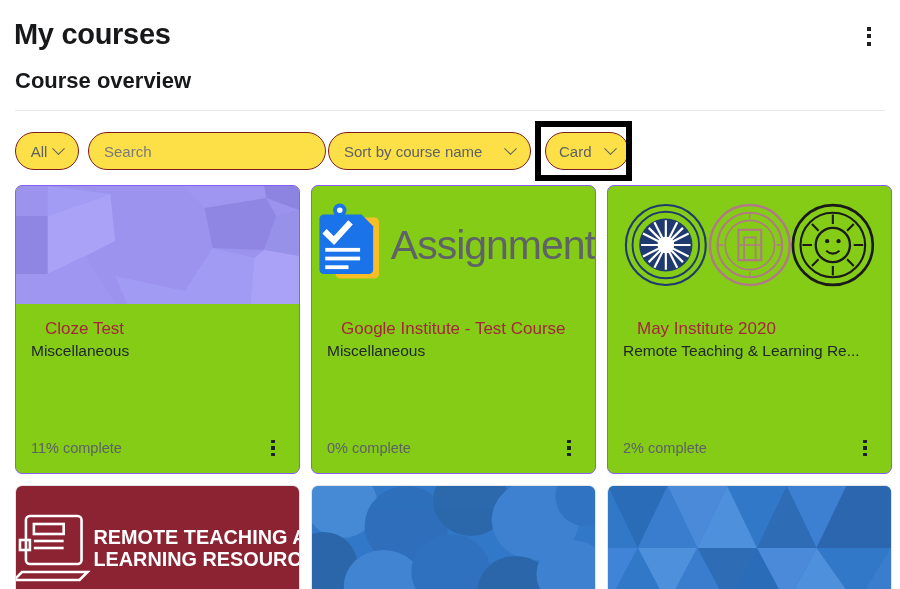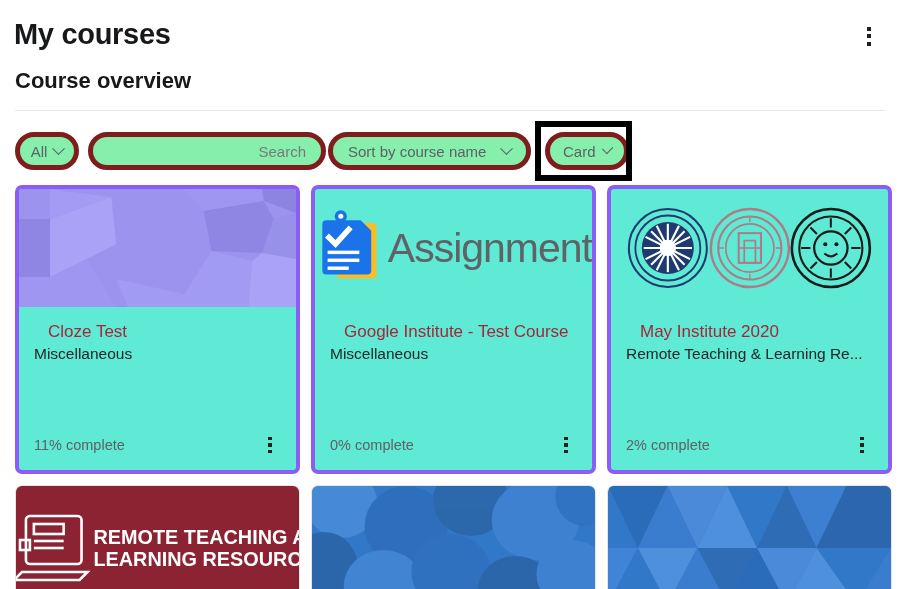--- a/index.html
+++ b/index.html
@@ -32,29 +32,29 @@
   }
   .divider {
     position: absolute; left: 15px; top: 110px;
     width: 870px; height: 1px; background: #e8e9eb;
   }
 
   
   .controls { position: absolute; left: 15px; top: 132px; height: 38px; }
   .ctl {
     position: absolute; top: 0; height: 38px;
-    border: 5px solid #7f1d1d; border-radius: 19px;
-    background: #86efac; display: flex; align-items: center;
+    border: 1px solid #7f1d1d; border-radius: 19px;
+    background: #fde047; display: flex; align-items: center;
     font-size: 15px; color: #5e6165; cursor: pointer;
     white-space: nowrap;
   }
   .ctl-all { left: 0; width: 64px; justify-content: center; gap: 7px; }
   .ctl-search {
     left: 73px; width: 238px; padding: 0 15px;
-    cursor: text; color: #78797c; justify-content: flex-end;
+    cursor: text; color: #78797c;
   }
   .ctl-sort { left: 313px; width: 203px; padding: 0 15px; justify-content: space-between; }
   .ctl-view { left: 530px; width: 84px; padding: 0 13px; justify-content: space-between; gap: 8px; }
   .chev {
     display: inline-block; width: 9px; height: 9px;
     border-right: 1.9px solid #5e6165; border-bottom: 1.9px solid #5e6165;
     transform: rotate(45deg) translate(-2px,-2px);
   }
   .focus-ring {
     position: absolute; left: 520px; top: -11px;
@@ -65,22 +65,22 @@
 
   
   .grid {
     position: absolute; left: 15px; top: 185px;
     width: 873px;
     display: grid; grid-template-columns: repeat(3, 285px);
     gap: 11px 11px;
   }
   .card {
     width: 285px; height: 289px;
-    border: 4px solid #8b5cf6; border-radius: 7px;
-    background: #5eead4; overflow: hidden;
+    border: 1px solid #8b5cf6; border-radius: 7px;
+    background: #84cc16; overflow: hidden;
     display: flex; flex-direction: column;
     cursor: pointer;
   }
   .card-img { width: 100%; height: 118px; position: relative; overflow: hidden; }
   .card-img svg { display: block; width: 100%; height: 100%; }
   .card-body { flex: 1; padding: 14px 15px 0 15px; position: relative; }
   .card-name {
     font-size: 17px; line-height: 21px; color: #a5273c;
     margin-bottom: 1px;
     margin-left: 14px;

